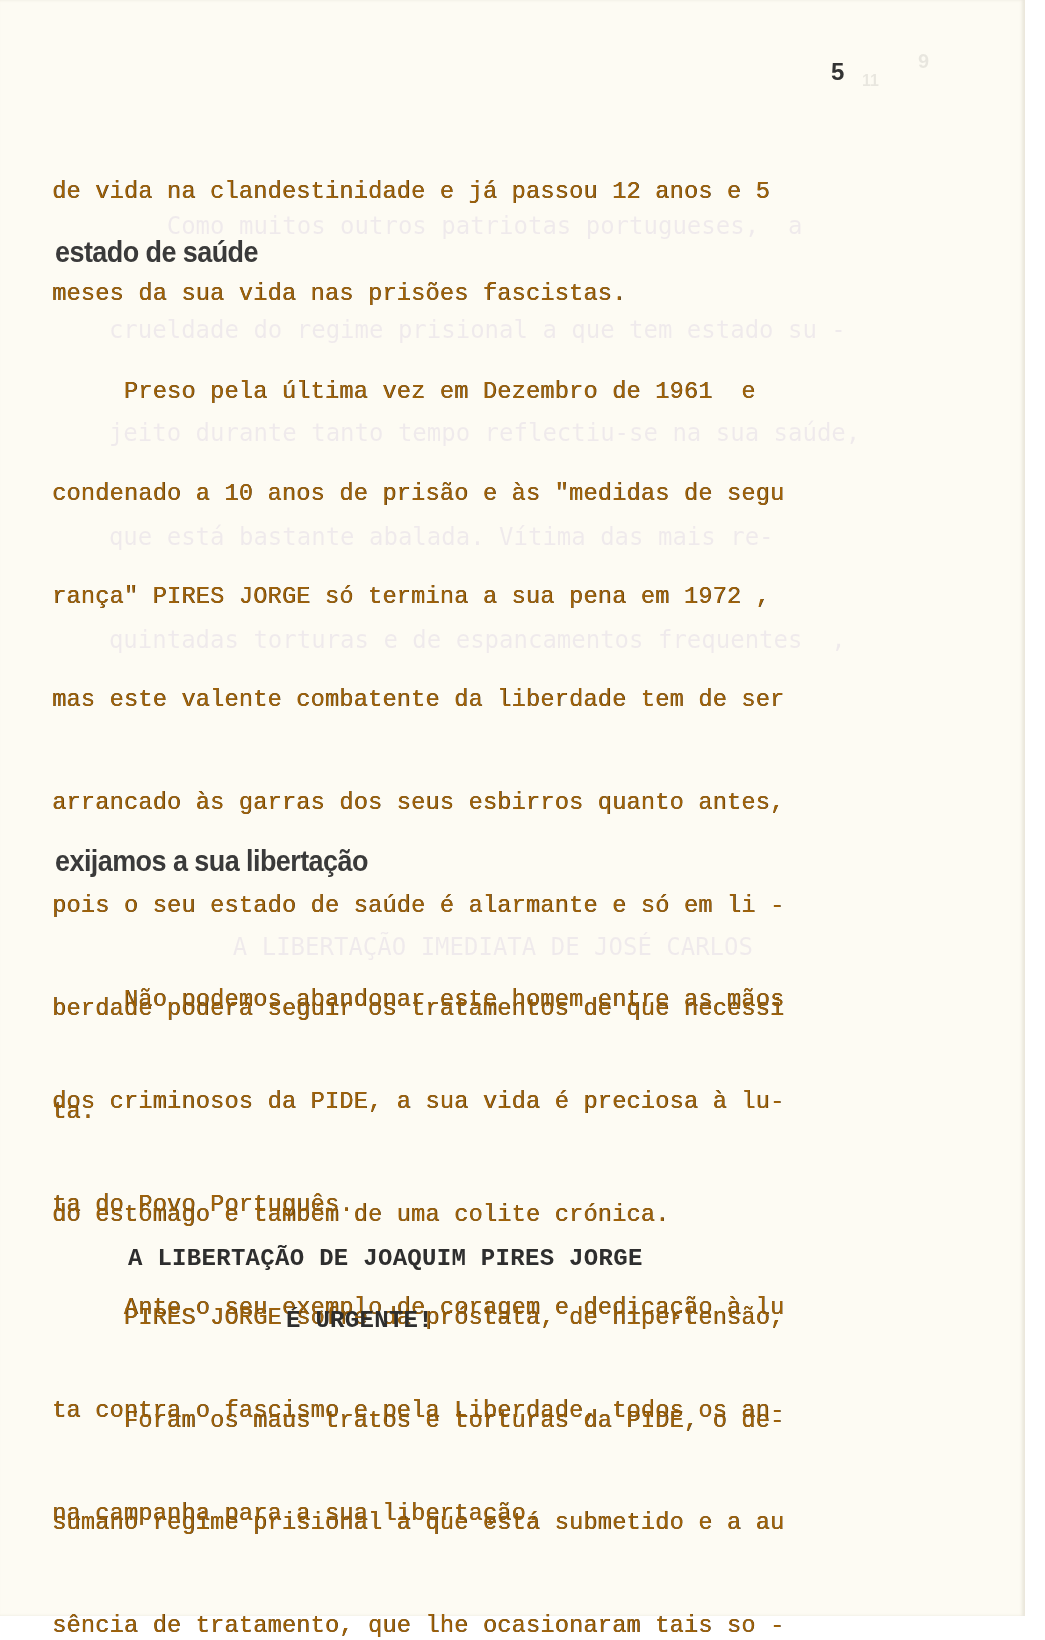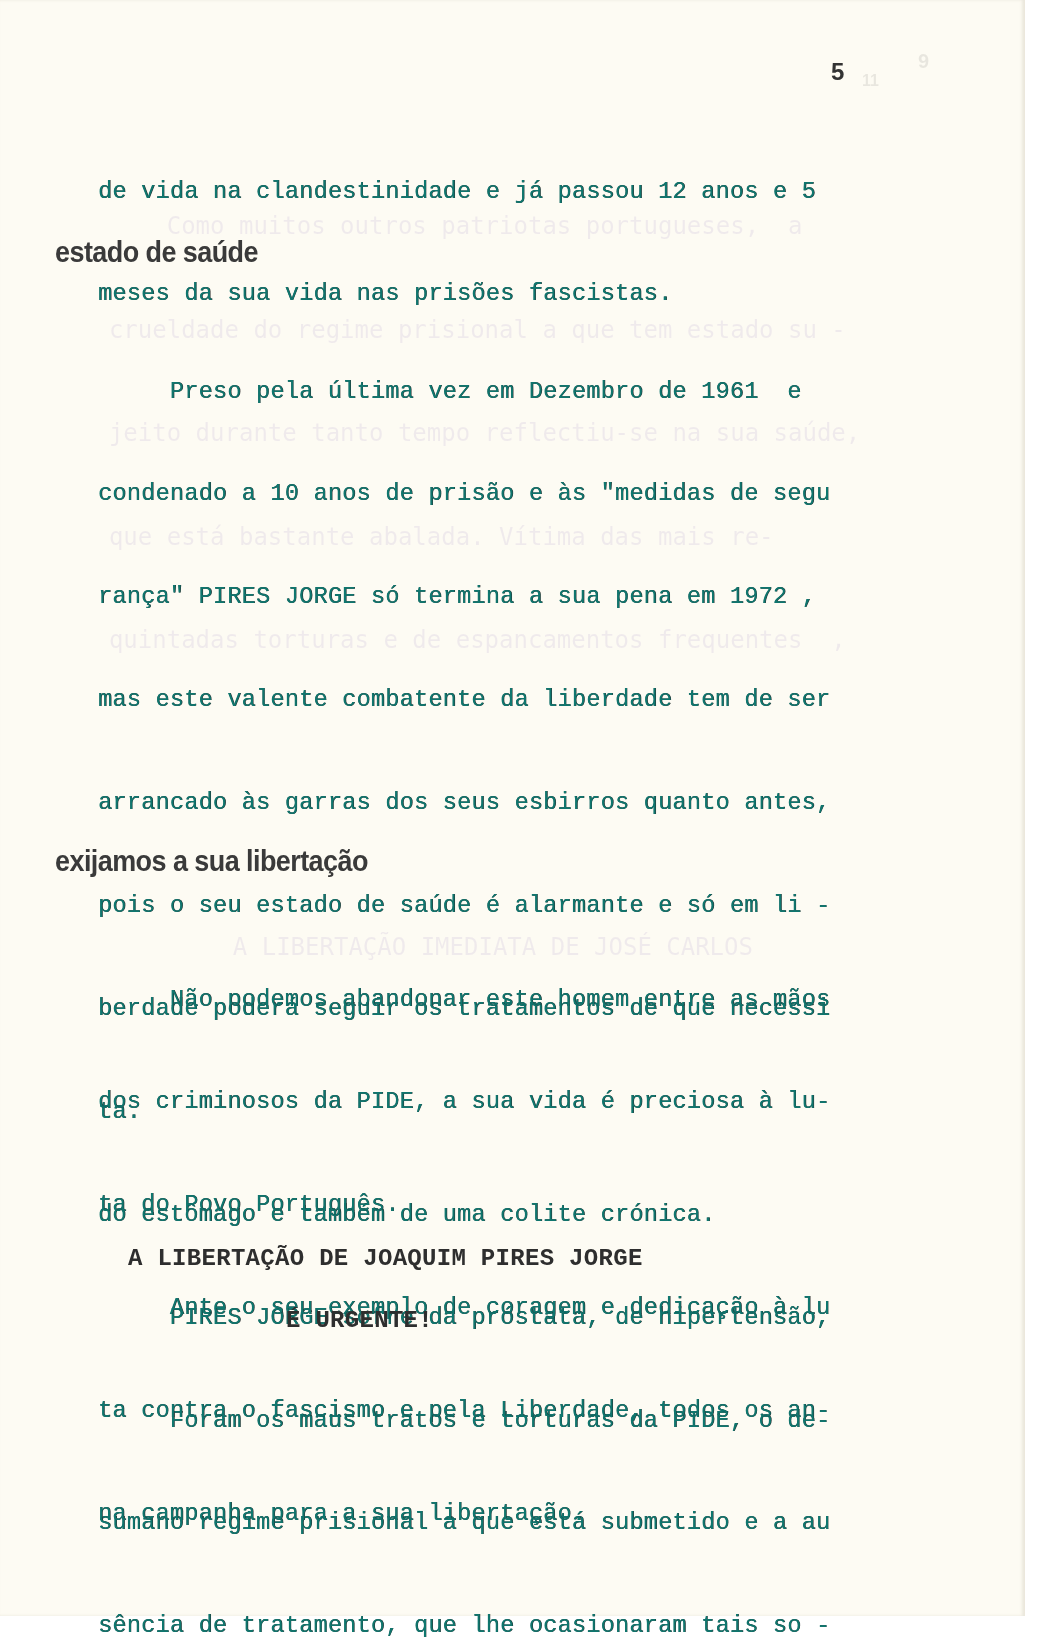--- a/index.html
+++ b/index.html
@@ -49,25 +49,24 @@
       font-size: 20px;
       color: #000;
       opacity: 0.08;
     }
     .typed {
       position: absolute;
       left: 52px;
       font-family: "Liberation Mono", "DejaVu Sans Mono", monospace;
       font-size: 23.6px;
       letter-spacing: 0.2px;
-      color: #0f766e;
+      color: #a16207;
       line-height: 34.3px;
       white-space: pre;
       text-shadow: 0.4px 0 0 #2b2b2b;
-      margin-left: 46px;
     }
     .typed .line { display: block; height: 34.3px; }
     .heading {
       position: absolute;
       left: 55px;
       font-family: "Liberation Sans", sans-serif;
       font-weight: bold;
       font-size: 29px;
       letter-spacing: -0.6px;
       color: #3a3a3a;

